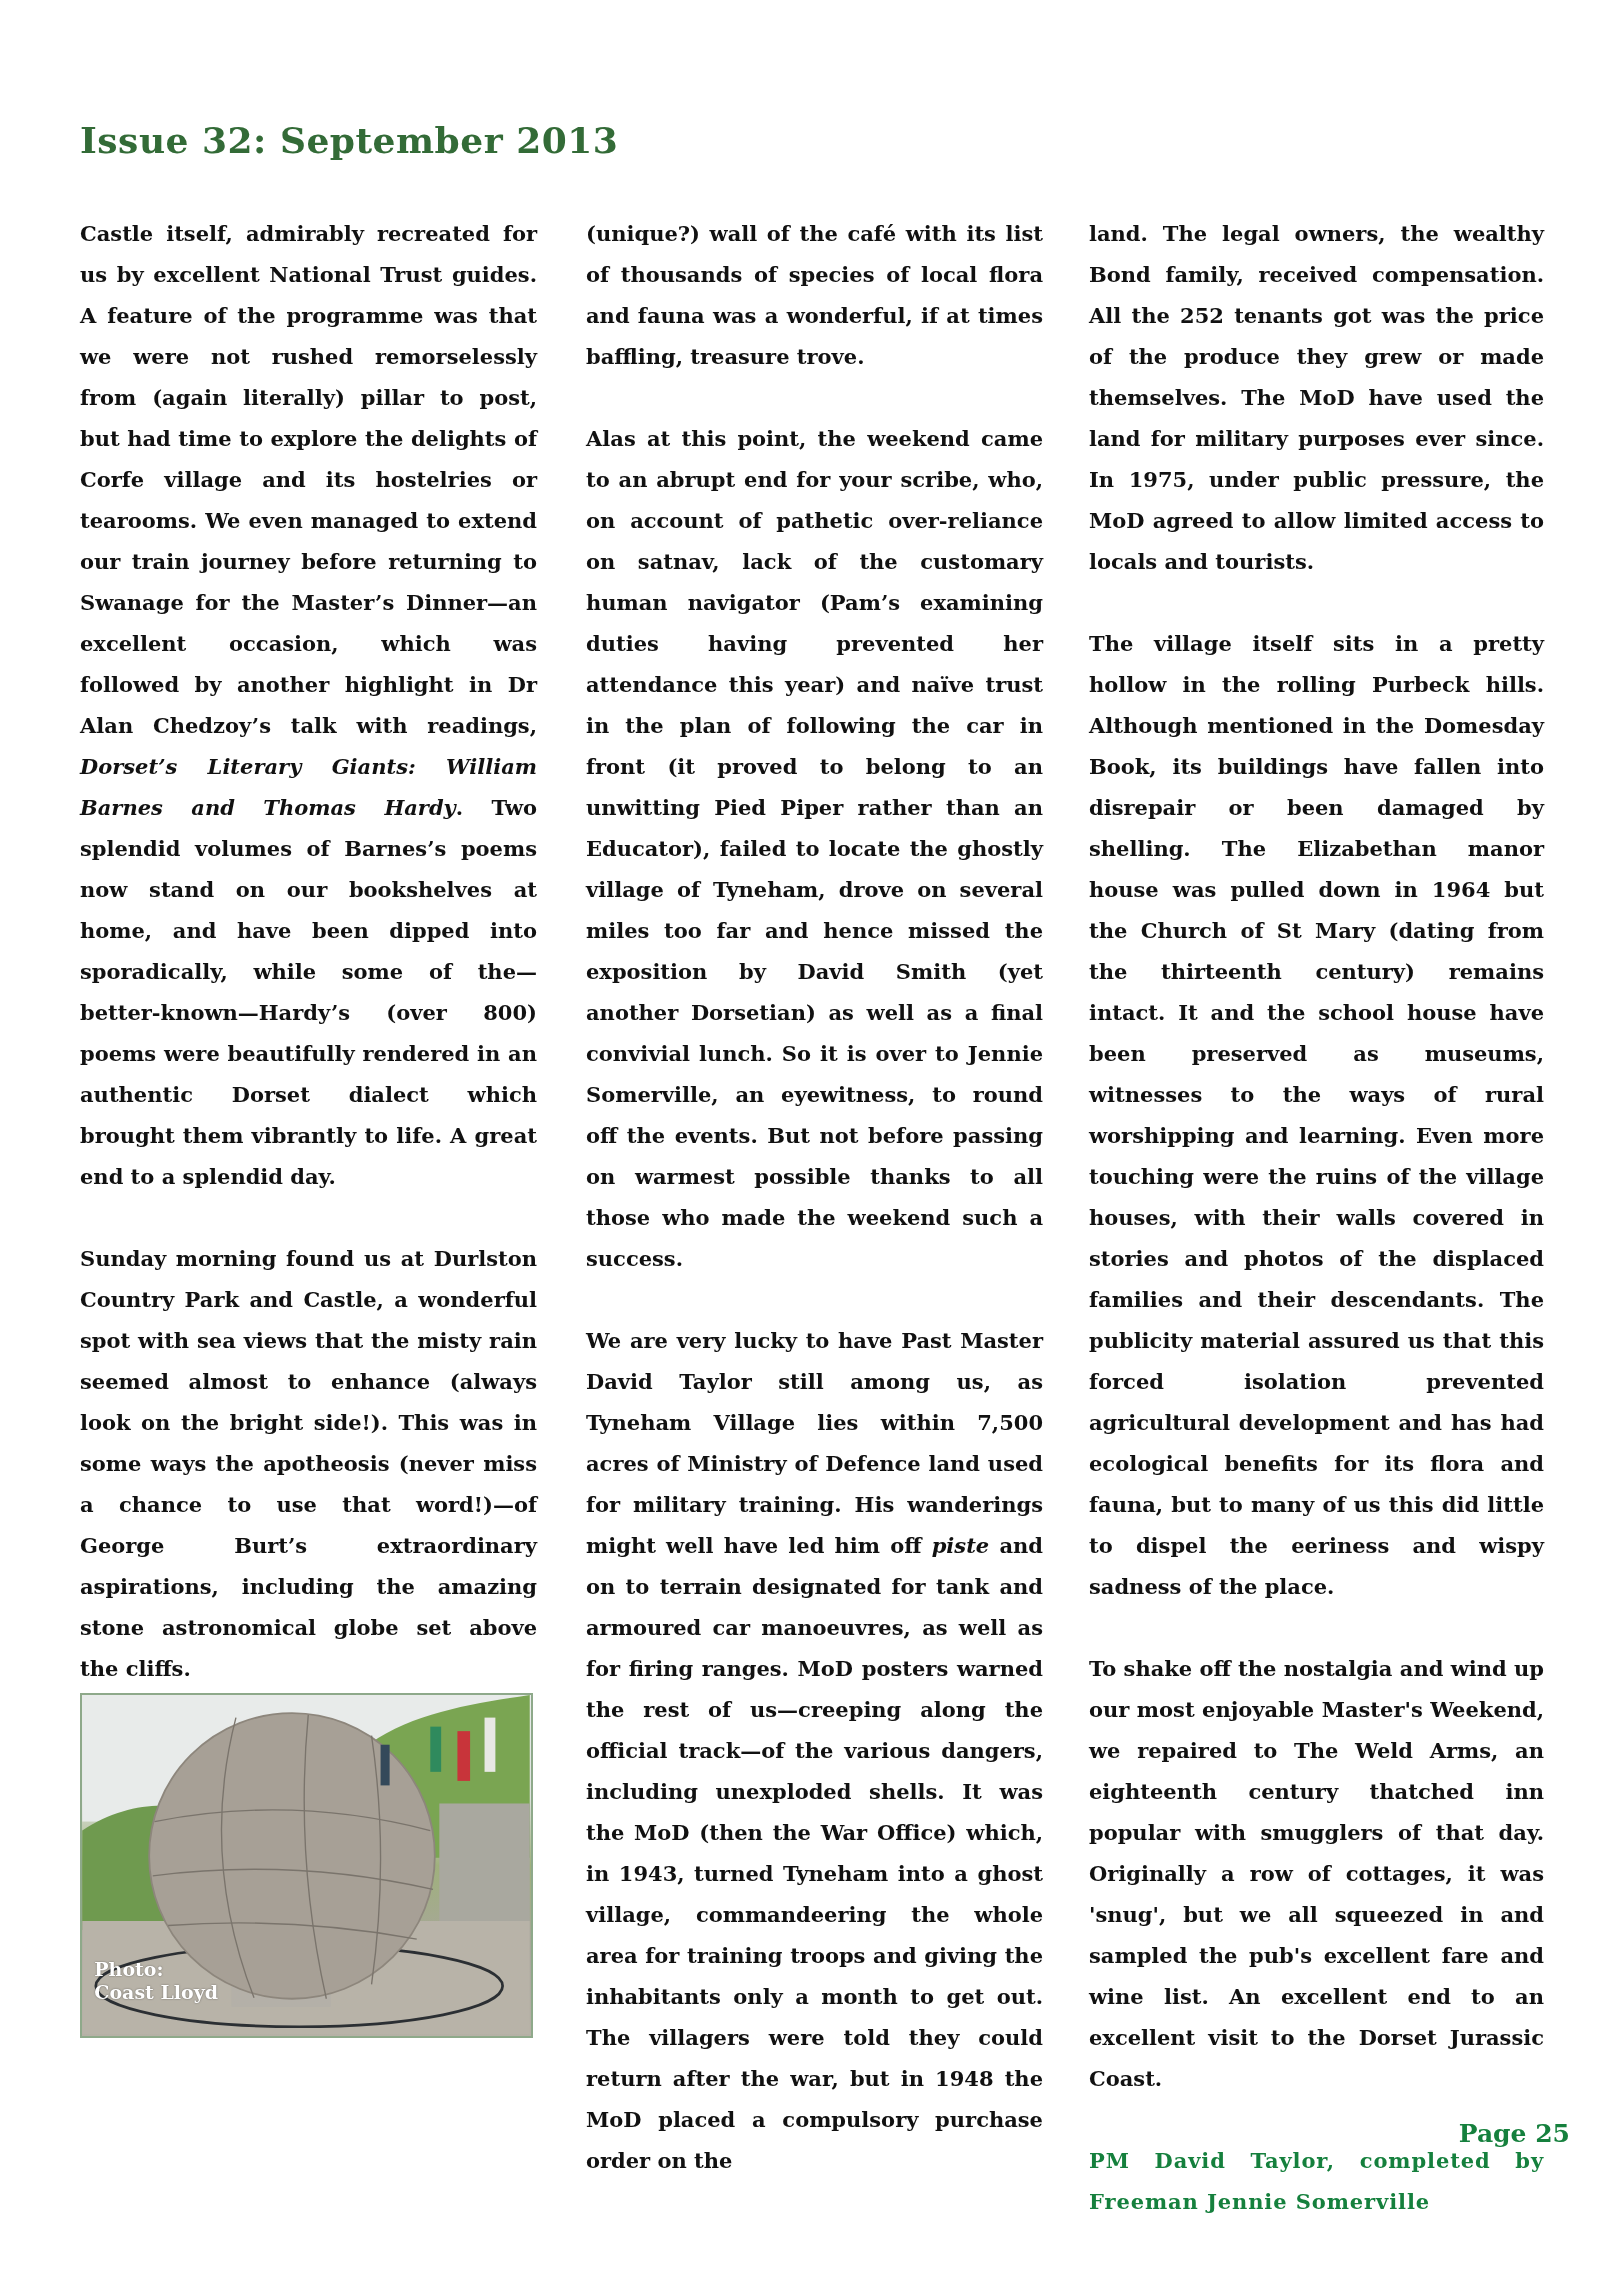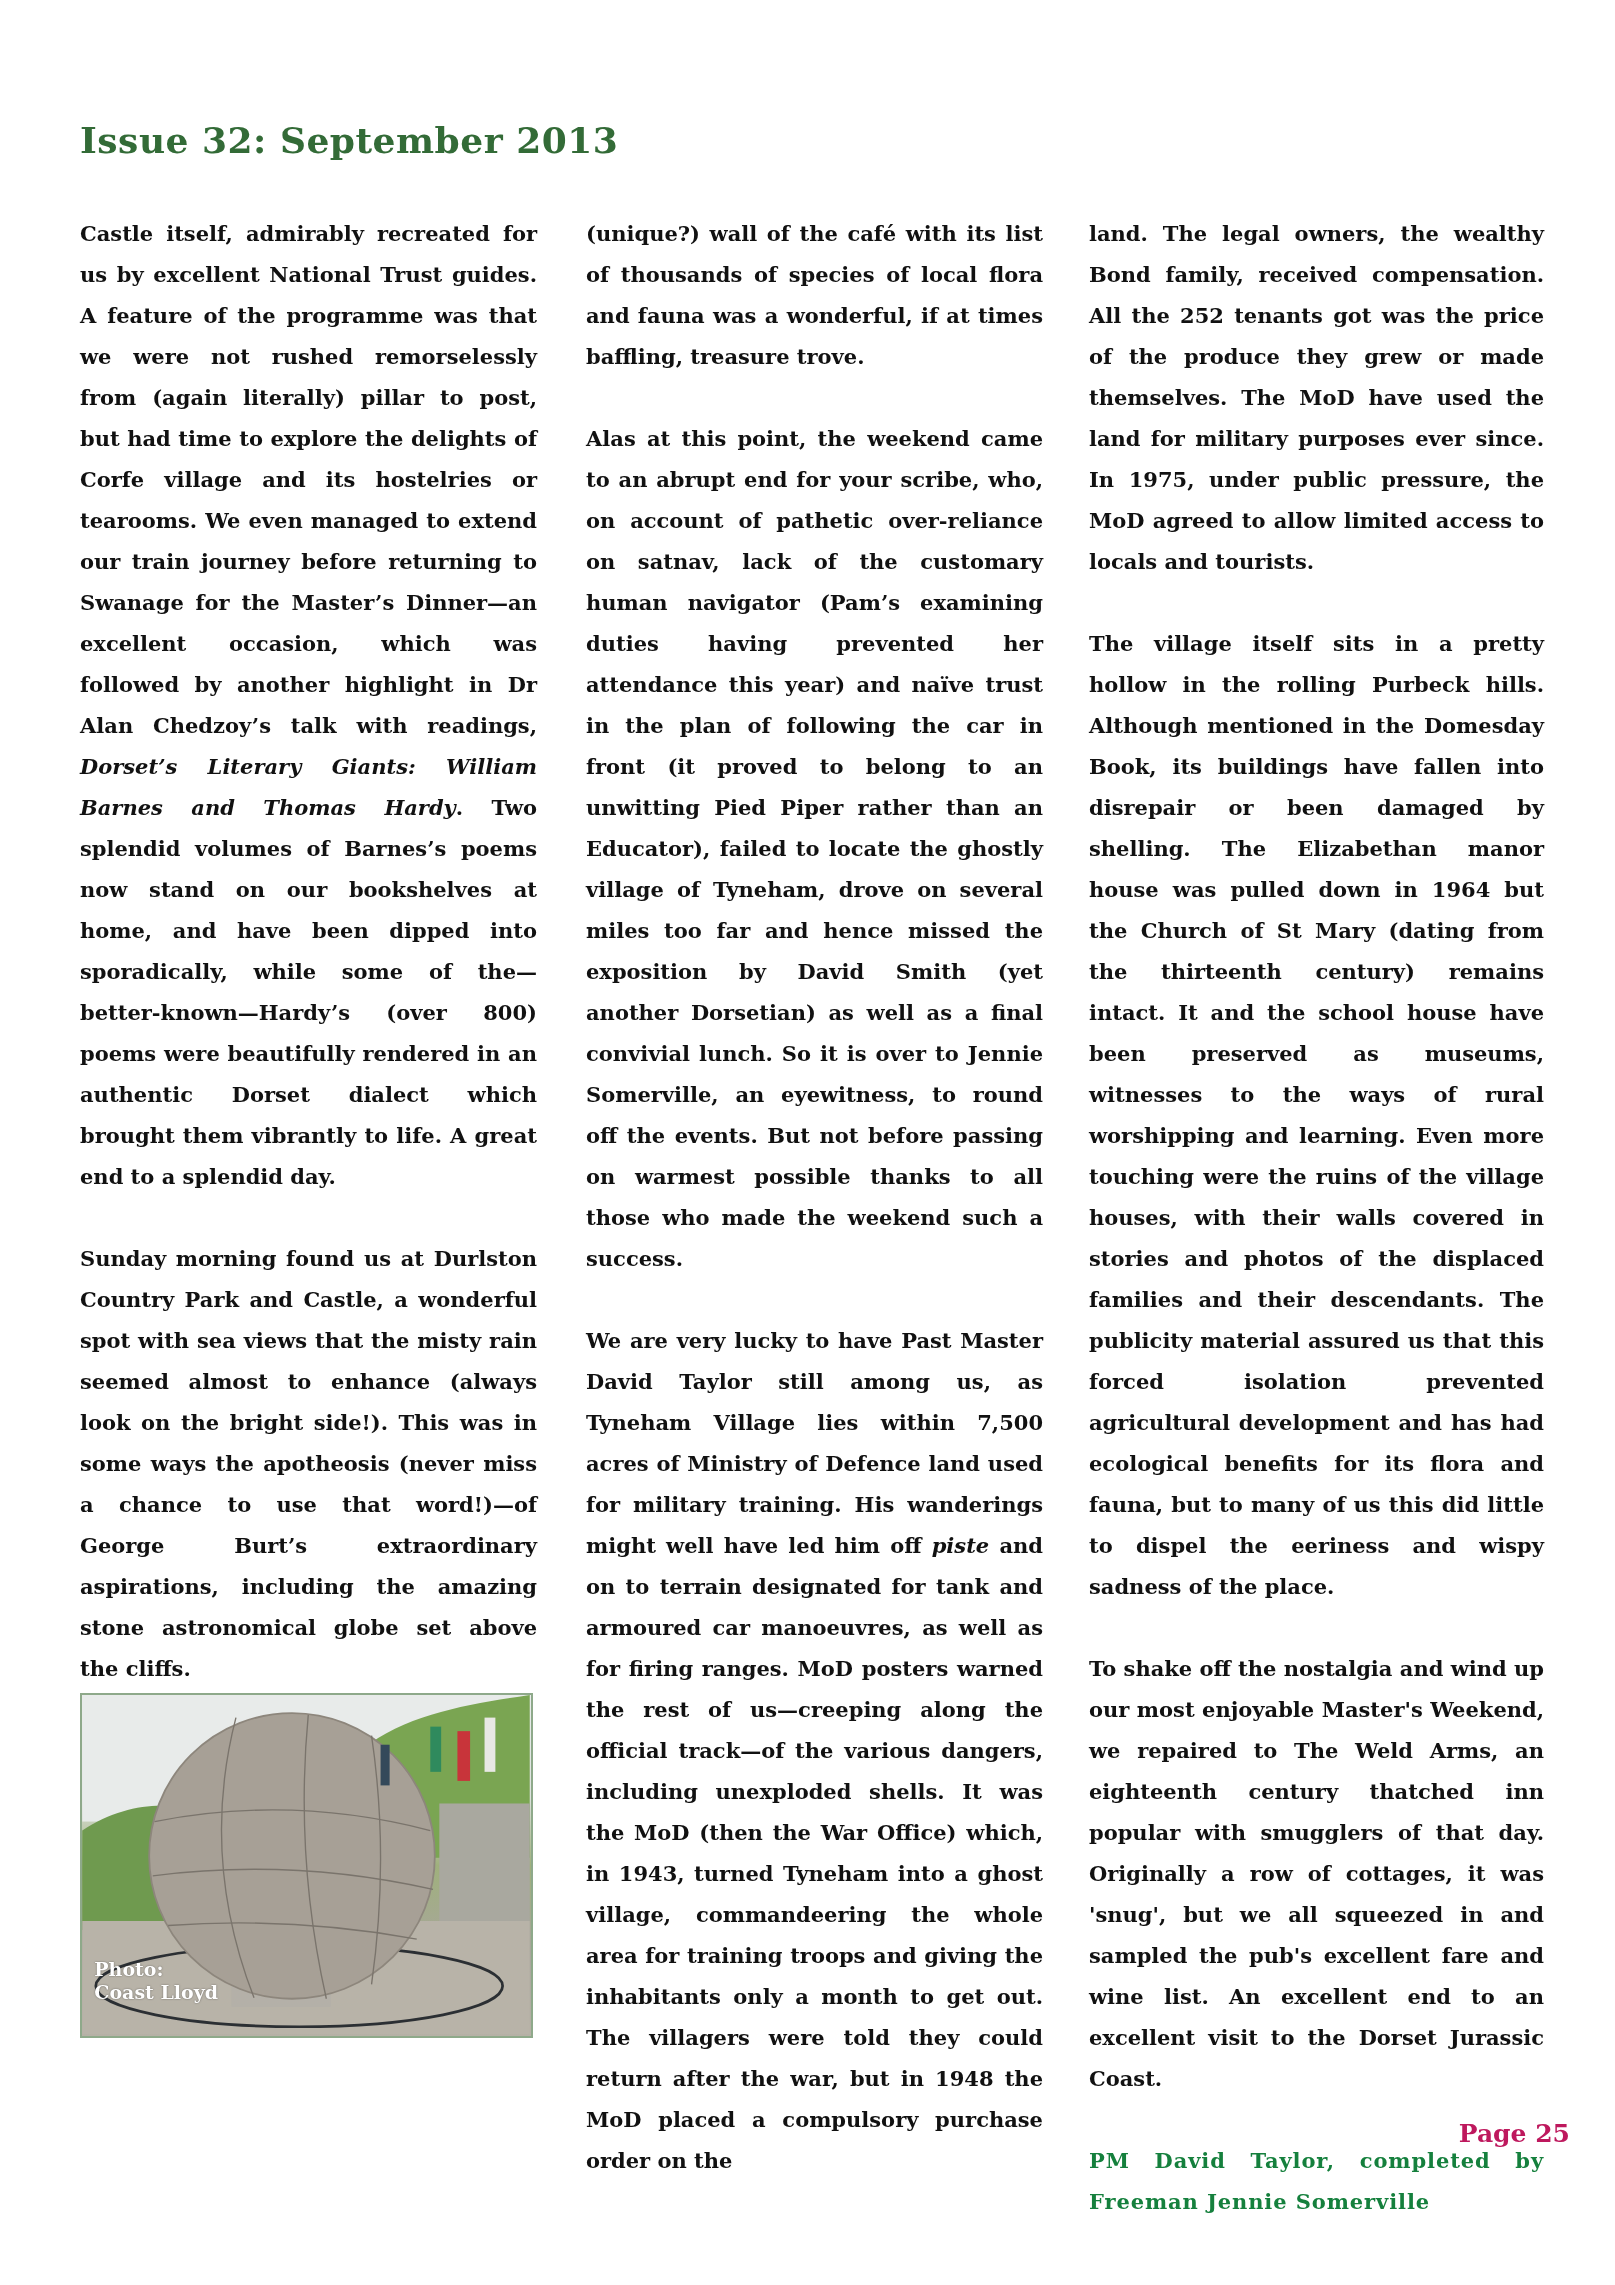--- a/index.html
+++ b/index.html
@@ -29,21 +29,21 @@
     background: linear-gradient(180deg, #e9ecec 0%, #dde2de 30%, #9fb07c 50%, #a8a69c 75%, #b6b1a6 100%);
   }
   .photo svg { position: absolute; left: 0; top: 0; }
   .photo-credit {
     position: absolute; left: 6.3px; bottom: 31px;
     font-family: "DejaVu Serif", serif; font-size: 19px; line-height: 23.5px;
     color: #fff; text-shadow: 0 0 1.8px rgba(0,0,0,0.5); text-align: left; margin-left: 6px;
   }
   .page-number {
     position: absolute; right: 74px; top: 2119px;
-    font-family: "DejaVu Serif", serif; font-weight: bold; font-size: 25px; color: #be185d;
+    font-family: "DejaVu Serif", serif; font-weight: bold; font-size: 25px; color: #15803d;
   }
 </style>
 </head>
 <body>
 
 <div class="page">
 
   <h1 class="issue-title">Issue 32: September 2013</h1>
 
   <div class="col col1">

